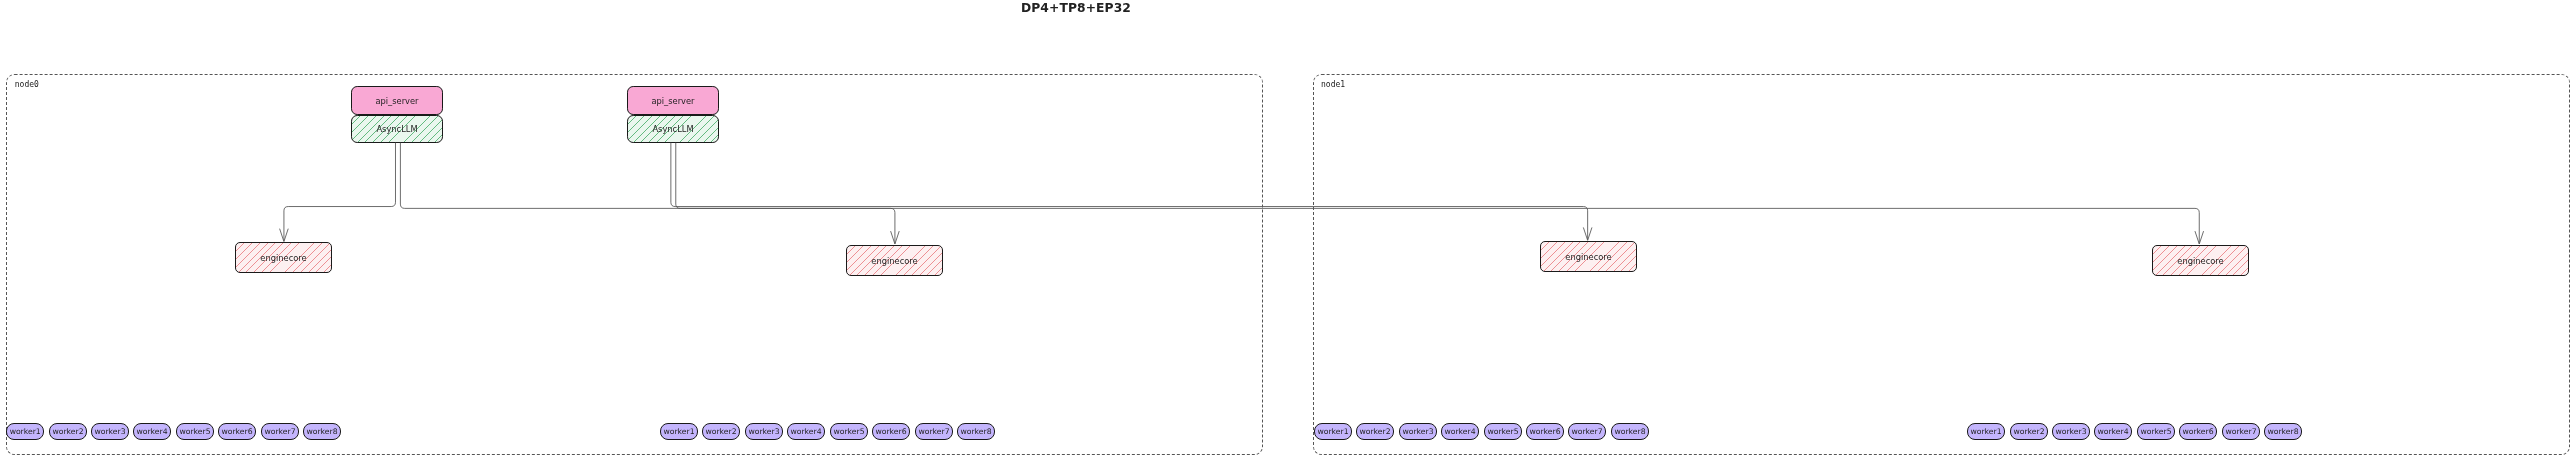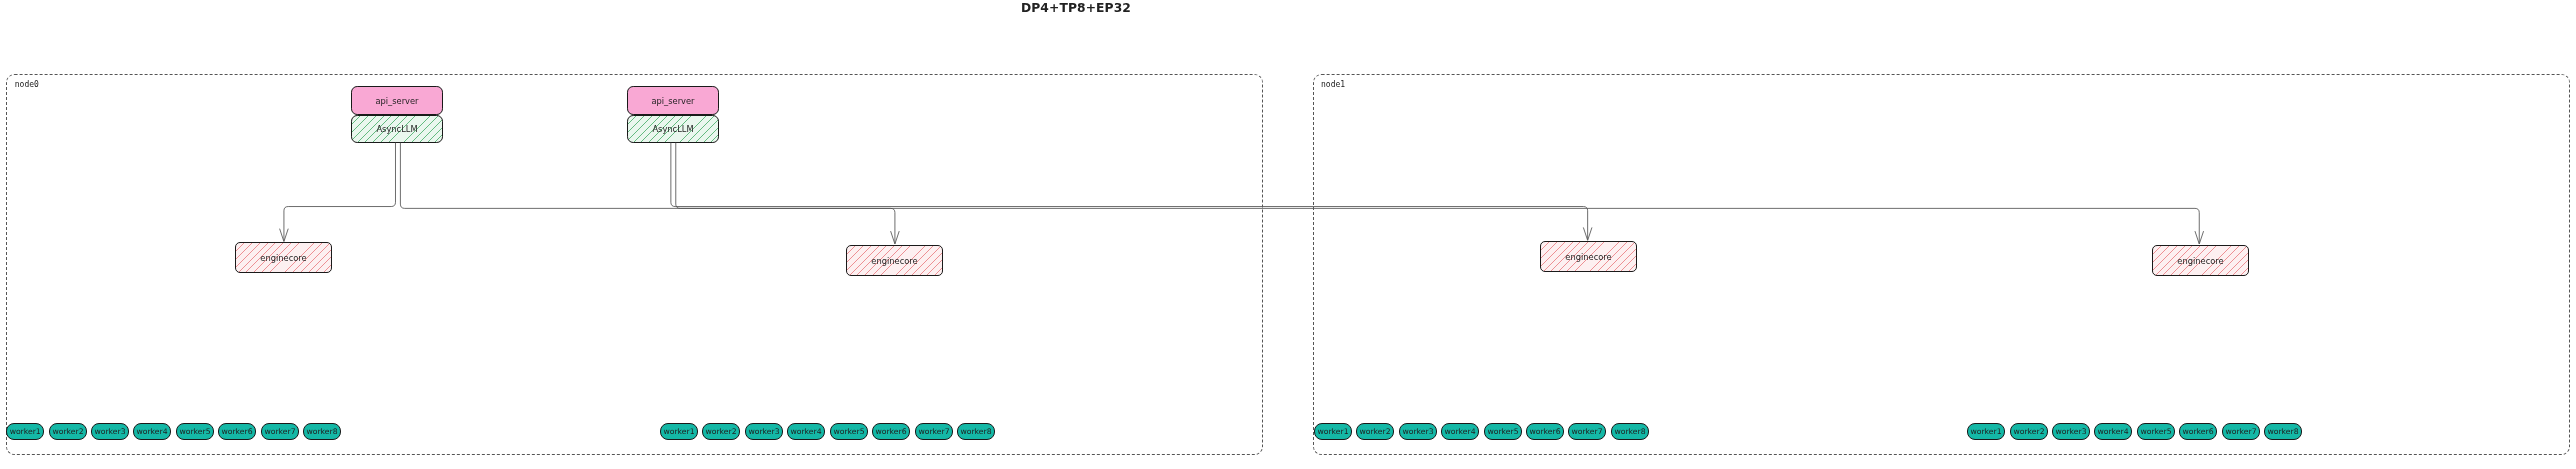--- a/index.html
+++ b/index.html
@@ -71,21 +71,21 @@
     background-image:repeating-linear-gradient(
         135deg,
         rgba(233,120,125,.8) 0px,
         rgba(233,120,125,.8) 0.7px,
         rgba(0,0,0,0) 0.7px,
         rgba(0,0,0,0) 5.5px);
   }
 
   .worker{
     font-size:7.7px;border-radius:8px;border-width:1px;
-    background:#14b8a6;
+    background:#c4b5fd;
   }
 
   
   #edges{position:absolute;left:0;top:0;width:2576px;height:469px;
          pointer-events:none;}
   .edge{fill:none;stroke:#555555;stroke-width:1.4px;}
   .edge-head{fill:none;stroke:#555555;stroke-width:1.4px;}
 </style>
 </head>
 <body>

